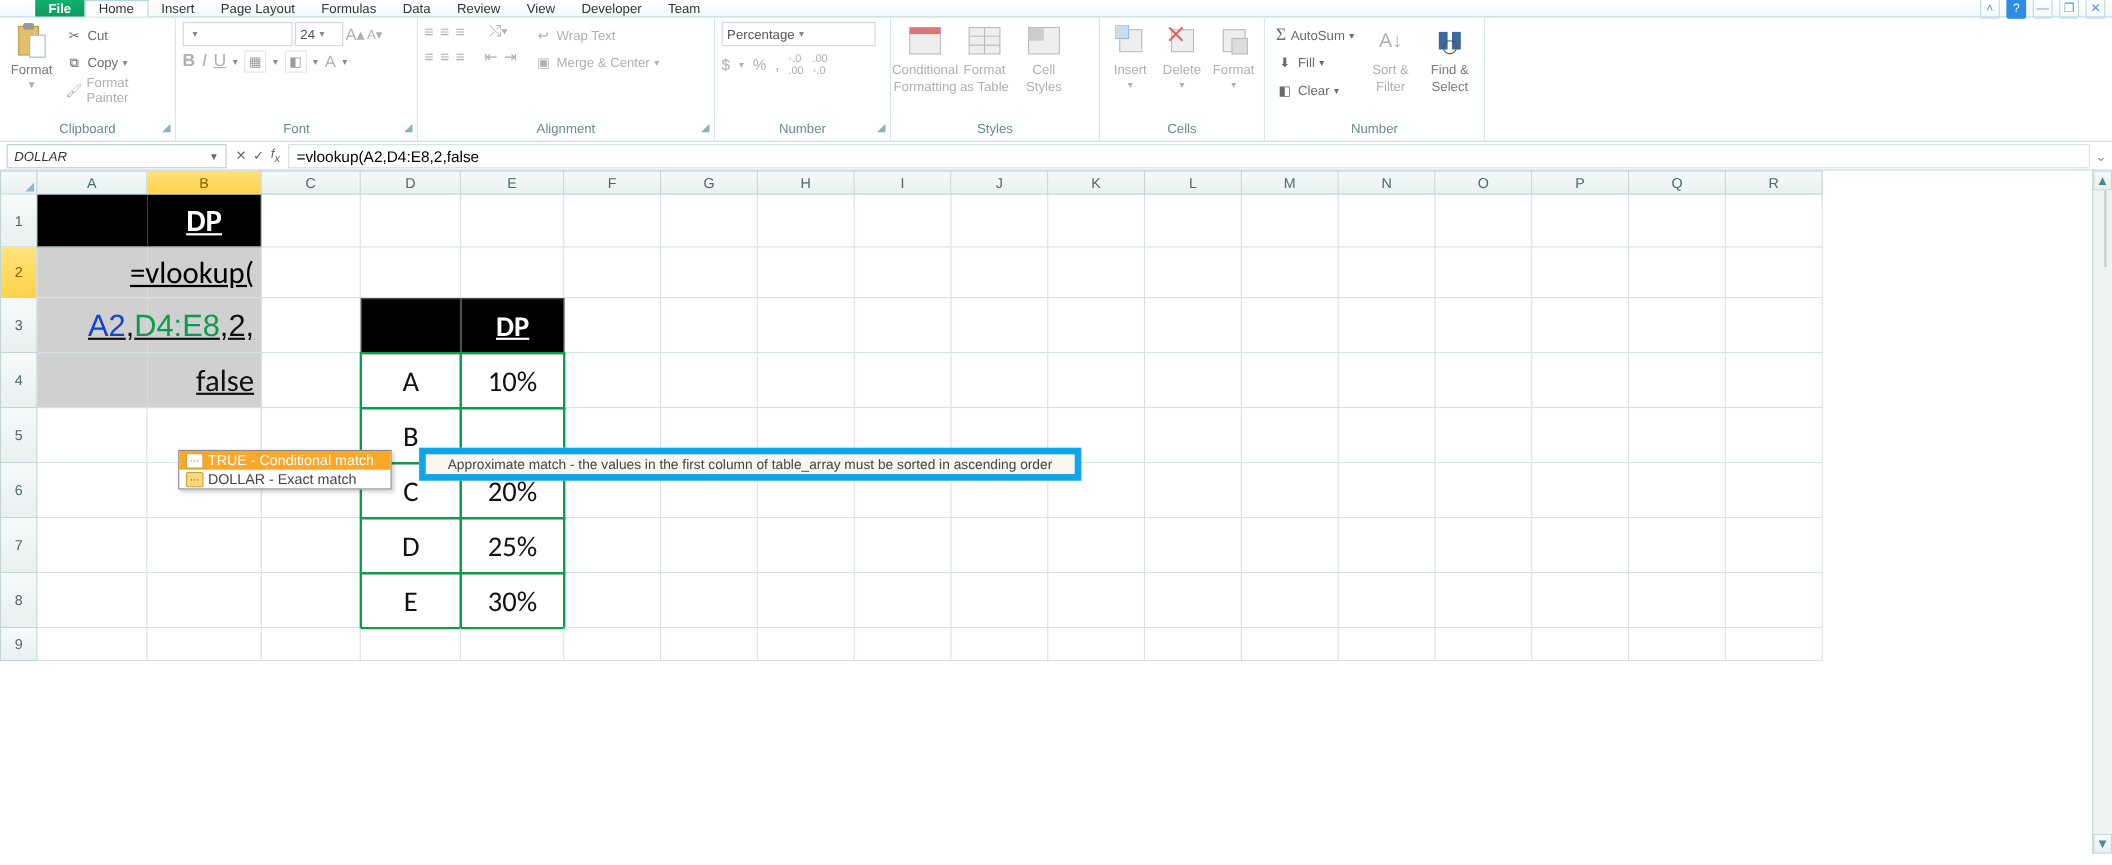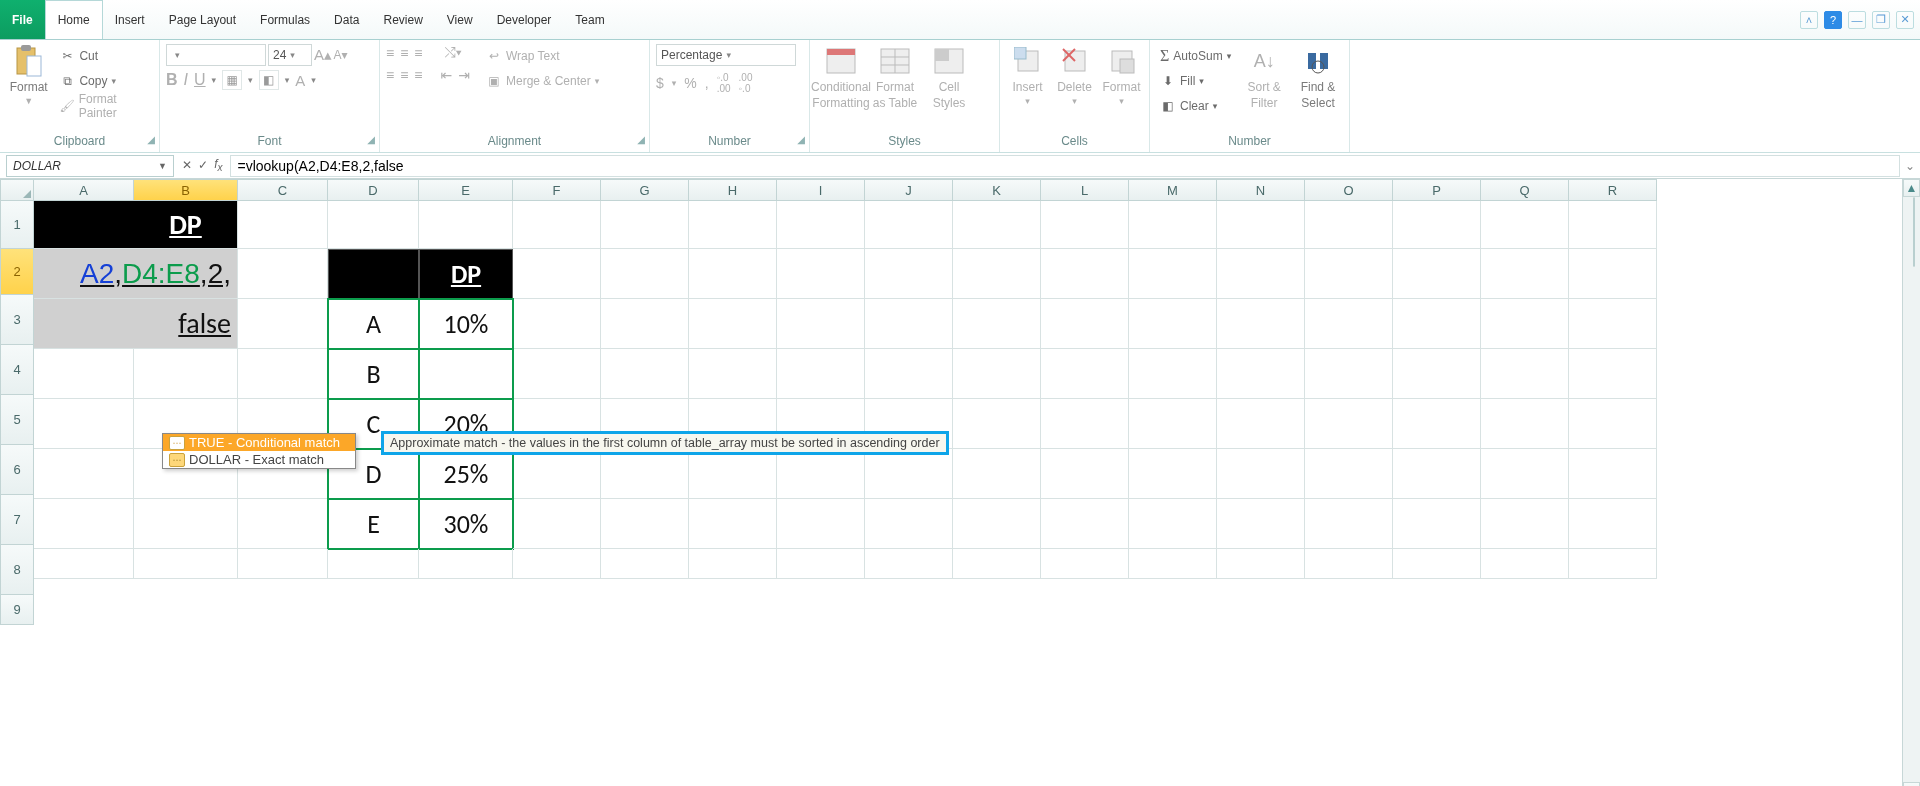--- a/index.html
+++ b/index.html
@@ -1,19 +1,19 @@
 <!DOCTYPE html>
 <html><head>
 <meta charset="utf-8">
 <style>
 * { margin: 0; padding: 0; box-sizing: border-box; font-family: "Segoe UI", Tahoma, sans-serif; }
 body { width: 1920px; height: 786px; background: #fff; overflow: hidden; font-size: 12px; color: #444; }
 
 
-.menubar { height: 40px; display: flex; align-items: stretch; background: linear-gradient(#fff,#f4f9f9); border-bottom: 1px solid #a8d0d0; }
+.menubar { height: 16px; display: flex; align-items: stretch; background: linear-gradient(#fff,#f4f9f9); border-bottom: 1px solid #a8d0d0; padding-left: 32px; }
 .menubar .tab { padding: 4px 12px; display:flex; align-items:center; color:#333; cursor:default; }
 .menubar .tab.file { background: linear-gradient(#0fb06e,#0c9c60); color:#fff; font-weight:bold; }
 .menubar .tab.active { background:#fff; border:1px solid #b5d8d8; border-bottom:none; }
 .menubar .spacer { flex:1; }
 .menubar .winicons { display:flex; align-items:center; gap:6px; padding:0 6px; }
 .menubar .winicons span { width:18px; height:18px; display:inline-flex; align-items:center; justify-content:center; color:#5a9bd5; border:1px solid #bcdde0; border-radius:2px; font-size:11px; }
 
 
 .ribbon { height: 113px; background:#fff; border-bottom:1px solid #c8e0e0; display:flex; }
 .group { border-right:1px solid #d9e8e8; display:flex; flex-direction:column; padding:4px 6px; }
@@ -27,21 +27,21 @@
 .midbtn .ico { width:16px; height:16px; display:flex; align-items:center; justify-content:center; }
 .col { display:flex; flex-direction:column; gap:1px; }
 .row { display:flex; align-items:center; gap:2px; }
 .grayicon { color:#b0b0b0; }
 .sel { border:1px solid #cfd8d8; background:#fff; height:22px; display:flex; align-items:center; padding:0 4px; font-size:12px; color:#555; }
 .sel .arrow { margin-left:4px; color:#888; font-size:9px; }
 .iconsq { width:20px; height:20px; border:1px solid #e0e7e7; display:flex;align-items:center;justify-content:center;color:#9a9a9a; font-size:12px; }
 
 
 .fbar { height:26px; display:flex; align-items:center; border-bottom:1px solid #c7d7d7; }
-.namebox { width:168px; height:22px; margin-left:6px; border:1px solid #b9cfcf; display:flex; align-items:center; justify-content:space-between; padding:0 6px; font-style:italic; color:#333; }
+.namebox { width:200px; height:22px; margin-left:6px; border:1px solid #b9cfcf; display:flex; align-items:center; justify-content:space-between; padding:0 6px; font-style:italic; color:#333; }
 .fbar .fxbtns { display:flex; align-items:center; gap:6px; padding:0 8px; color:#666; }
 .fbar .fxinput { flex:1; height:22px; border:1px solid #d3e0e0; display:flex; align-items:center; padding:0 6px; font-size:14px; color:#000; }
 .fbar .expand { width:20px; color:#888; text-align:center; }
 
 
 .gridwrap { position:relative; height:621px; }
 .colhdr { position:absolute; top:0; left:0; height:22px; display:flex; background:#f1f5f5; }
 .corner { width:34px; height:22px; border:1px solid #c2d4d4; background:linear-gradient(#f6fafa,#e8f0f0); position:relative;}
 .corner:after{content:''; position:absolute; right:2px; bottom:2px; width:0;height:0;border-left:8px solid transparent;border-bottom:8px solid #9bb7b7;}
 .ch { height:22px; border:1px solid #c2d4d4; border-left:none; display:flex; align-items:center; justify-content:center; background:linear-gradient(#f6fafa,#e8f0f0); color:#4a6a6a; font-size:13px; }
@@ -66,21 +66,21 @@
 .tblcell { border:1px solid #555 !important; justify-content:center !important; font-family: Calibri, sans-serif; font-size:26px; }
 .greenbox { outline:2px solid #0c9c4c; outline-offset:-1px; }
 
 
 .functip { position:absolute; background:#f7f7ef; border:1px solid #b0b090; padding:1px 4px; font-size:12.5px; color:#222; }
 .dropdown { position:absolute; background:#fff; border:1px solid #888; font-size:13px; box-shadow:2px 2px 4px rgba(0,0,0,0.2); }
 .dropdown .item { display:flex; align-items:center; gap:4px; padding:1px 6px; }
 .dropdown .item.hl { background:#fca728; color:#fff; }
 .dropdown .item.hl .badge{ background:#fff; color:#c78a1a;}
 .dropdown .badge { width:16px; height:14px; background:#fdd77a; border:1px solid #caa23c; font-size:9px; display:flex;align-items:center;justify-content:center; color:#8a6a12; border-radius:2px;}
-.helptip { position:absolute; background:#f7f7ef; border:3px solid #0ea5e9; padding:2px 6px; font-size:12.5px; }
+.helptip { position:absolute; background:#f7f7ef; border:6px solid #0ea5e9; padding:2px 20px; font-size:12.5px; }
 
 svg { display:block; }
 </style>
 </head>
 <body>
 
 <div class="menubar">
   <div class="tab file">File</div>
   <div class="tab active">Home</div>
   <div class="tab">Insert</div>
@@ -396,20 +396,40 @@
         <div class="cell" style="width: 88px; height: 48px;"></div>
         <div class="cell" style="width: 88px; height: 48px;"></div>
         <div class="cell" style="width: 88px; height: 48px;"></div>
         <div class="cell" style="width: 88px; height: 48px;"></div>
         <div class="cell" style="width: 88px; height: 48px;"></div>
         <div class="cell" style="width: 88px; height: 48px;"></div>
         <div class="cell" style="width: 88px; height: 48px;"></div>
         <div class="cell" style="width: 88px; height: 48px;"></div>
       </div>
       <div class="cellrow">
+        <div class="cell selbox bigtxt" style="width: 100px; height: 46px; border-right: none;"></div>
+        <div class="cell selbox bigtxt" style="width: 104px; height: 46px; color: rgb(0, 0, 0);">=vlookup(</div>
+        <div class="cell" style="width: 90px; height: 46px;"></div>
+        <div class="cell" style="width: 91px; height: 46px;"></div>
+        <div class="cell" style="width: 94px; height: 46px;"></div>
+        <div class="cell" style="width: 88px; height: 46px;"></div>
+        <div class="cell" style="width: 88px; height: 46px;"></div>
+        <div class="cell" style="width: 88px; height: 46px;"></div>
+        <div class="cell" style="width: 88px; height: 46px;"></div>
+        <div class="cell" style="width: 88px; height: 46px;"></div>
+        <div class="cell" style="width: 88px; height: 46px;"></div>
+        <div class="cell" style="width: 88px; height: 46px;"></div>
+        <div class="cell" style="width: 88px; height: 46px;"></div>
+        <div class="cell" style="width: 88px; height: 46px;"></div>
+        <div class="cell" style="width: 88px; height: 46px;"></div>
+        <div class="cell" style="width: 88px; height: 46px;"></div>
+        <div class="cell" style="width: 88px; height: 46px;"></div>
+        <div class="cell" style="width: 88px; height: 46px;"></div>
+      </div>
+      <div class="cellrow">
         <div class="cell selbox bigtxt" style="width: 100px; height: 50px; border-right: none;"></div>
         <div class="cell selbox bigtxt" style="width: 104px; height: 50px;">
           <span style="color:#1540d6">A2</span>
           <span>,</span>
           <span style="color:#0c9c4c">D4:E8</span>
           <span>,2,</span>
         </div>
         <div class="cell" style="width: 90px; height: 50px;"></div>
         <div class="cell black bigtxt tblcell" style="width: 91px; height: 50px; border-right: none;"></div>
         <div class="cell black bigtxt tblcell" style="width: 94px; height: 50px;">DP</div>

